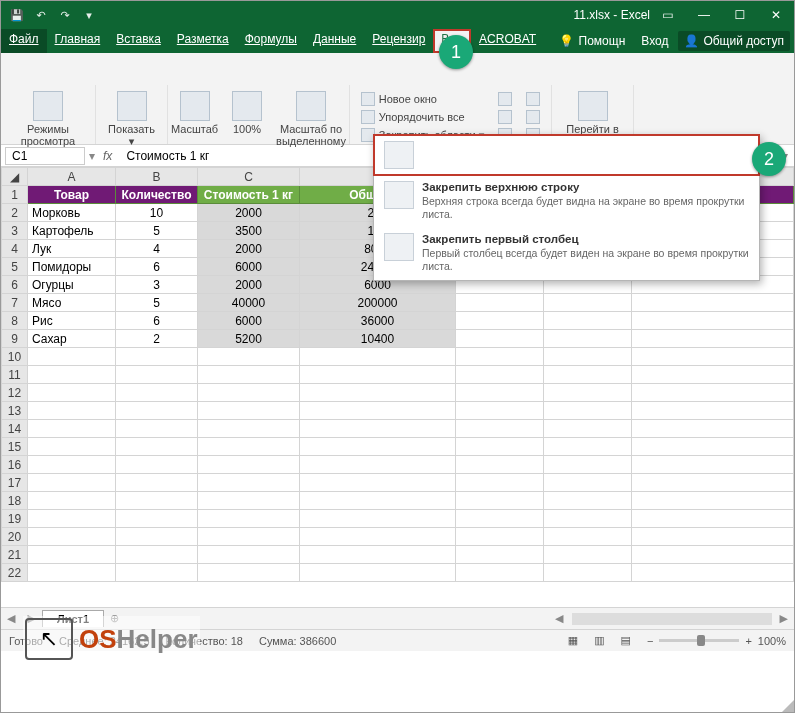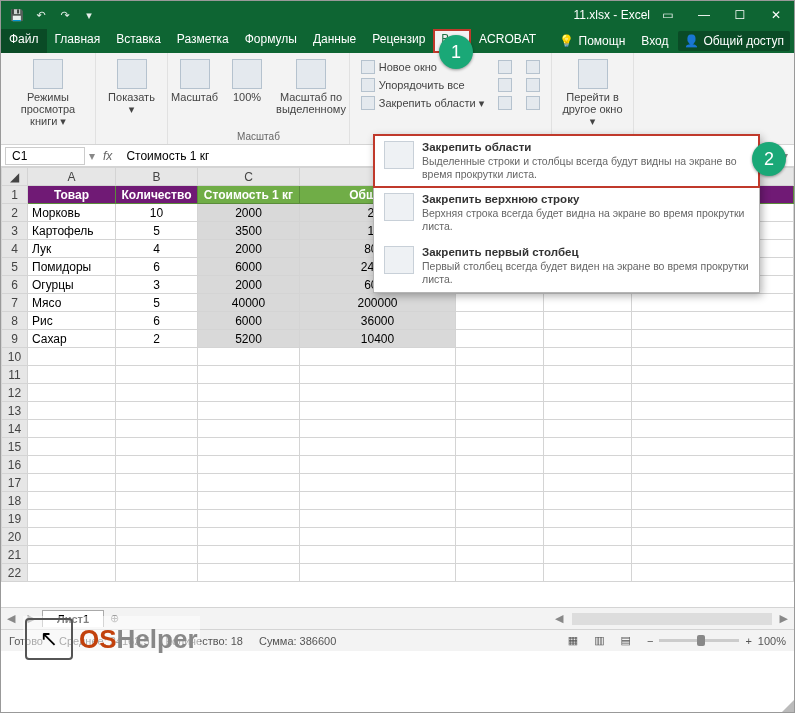--- a/index.html
+++ b/index.html
@@ -4,31 +4,31 @@
 <style>
 * { margin:0; padding:0; box-sizing:border-box; font-family:"Segoe UI",Arial,sans-serif; }
 body { background:#fff; width:795px; height:713px; overflow:hidden; position:relative; border:1px solid #999;}
 .titlebar { height:28px; background:#0e6533; color:#fff; display:flex; align-items:center; font-size:12px; }
 .titlebar .qat { display:flex; gap:8px; padding:0 8px; align-items:center;}
 .titlebar .qat span { width:16px; height:16px; display:flex; align-items:center; justify-content:center; font-size:11px; opacity:.9;}
 .titlebar .title { flex:1; text-align:right; }
 .titlebar .wm { display:flex; align-items:center;}
 .titlebar .wm span { width:36px; height:28px; display:flex; align-items:center; justify-content:center; font-size:12px;}
 .tabs { height:24px; background:#0e6533; color:#fff; display:flex; align-items:stretch; font-size:12px; }
-.tab { padding:3px 8px 0; cursor:pointer; white-space:nowrap;}
+.tab { padding:3px 8px 0; cursor:pointer; white-space:nowrap;text-decoration:underline;}
 .tab.file { background:#0a4b26;}
 .tab.active { background:#f3f3f3; color:#217346; border-top:1px solid #f3f3f3;}
 .tab.boxed { border:2px solid #c0392b; padding:1px 6px; margin:0;}
 .call1 { position:absolute; left:438px; top:34px; width:34px; height:34px; border-radius:50%; background:#1aa877; color:#fff; font-size:18px; display:flex; align-items:center; justify-content:center; z-index:200; box-shadow:0 1px 3px rgba(0,0,0,.4);}
 .call2 { position:absolute; left:751px; top:141px; width:34px; height:34px; border-radius:50%; background:#1aa877; color:#fff; font-size:18px; display:flex; align-items:center; justify-content:center; z-index:200; box-shadow:0 1px 3px rgba(0,0,0,.4);}
 .tabs .right { margin-left:auto; display:flex; align-items:center; gap:4px; padding-right:4px;}
 .tabs .right .btn { padding:3px 6px; font-size:12px; display:flex; align-items:center; gap:4px;}
 .tabs .right .share { background:#0a4b26; border-radius:2px;}
 .ribbon { height:92px; background:#f3f3f3; border-bottom:1px solid #d4d4d4; display:flex; font-size:11px; color:#444;}
-.rgroup { border-right:1px solid #e1e1e1; padding:4px 6px 0; display:flex; flex-direction:column; align-items:center; justify-content:space-between;}
+.rgroup { border-right:1px solid #e1e1e1; padding:4px 6px 0; display:flex; flex-direction:column; align-items:center; justify-content:space-between;margin-top:32px;}
 .rgroup .body { flex:1; display:flex; align-items:flex-start; gap:6px;}
 .rgroup .lbl { font-size:10px; color:#666; padding:2px 0;}
 .bigbtn { text-align:center; padding:2px 4px;}
 .bigbtn .ic { width:30px; height:30px; margin:0 auto 2px; background:#e4e9ee; border:1px solid #b5c2ce;}
 .sm { display:flex; align-items:center; gap:4px; padding:1px 4px; white-space:nowrap;}
 .sm .ic { width:14px; height:14px; background:#e4e9ee; border:1px solid #b5c2ce;}
 .formulabar { height:22px; background:#fff; border-bottom:1px solid #d4d4d4; display:flex; align-items:center; font-size:12px; color:#333;}
 .nb { width:80px; border:1px solid #ccc; margin:0 4px; padding:1px 6px; font-size:12px;}
 .fx { padding:0 8px; color:#666; font-style:italic;}
 .fb-input { flex:1; padding:1px 6px; border:none; font-size:12px;}
@@ -409,24 +409,20 @@
           <td></td>
           <td></td>
         </tr>
       </tbody>
 </table>
 </div>
 
 <div class="dropdown">
   <div class="dditem hi">
     <div class="ddic"></div>
-    <div class="ddtxt">
-        <b>Закрепить области</b>
-        <span>Выделенные строки и столбцы всегда будут видны на экране во время прокрутки листа.</span>
-      </div>
   </div>
   <div class="dditem">
     <div class="ddic"></div>
     <div class="ddtxt">
         <b>Закрепить верхнюю строку</b>
         <span>Верхняя строка всегда будет видна на экране во время прокрутки листа.</span>
       </div>
   </div>
   <div class="dditem">
     <div class="ddic"></div>

